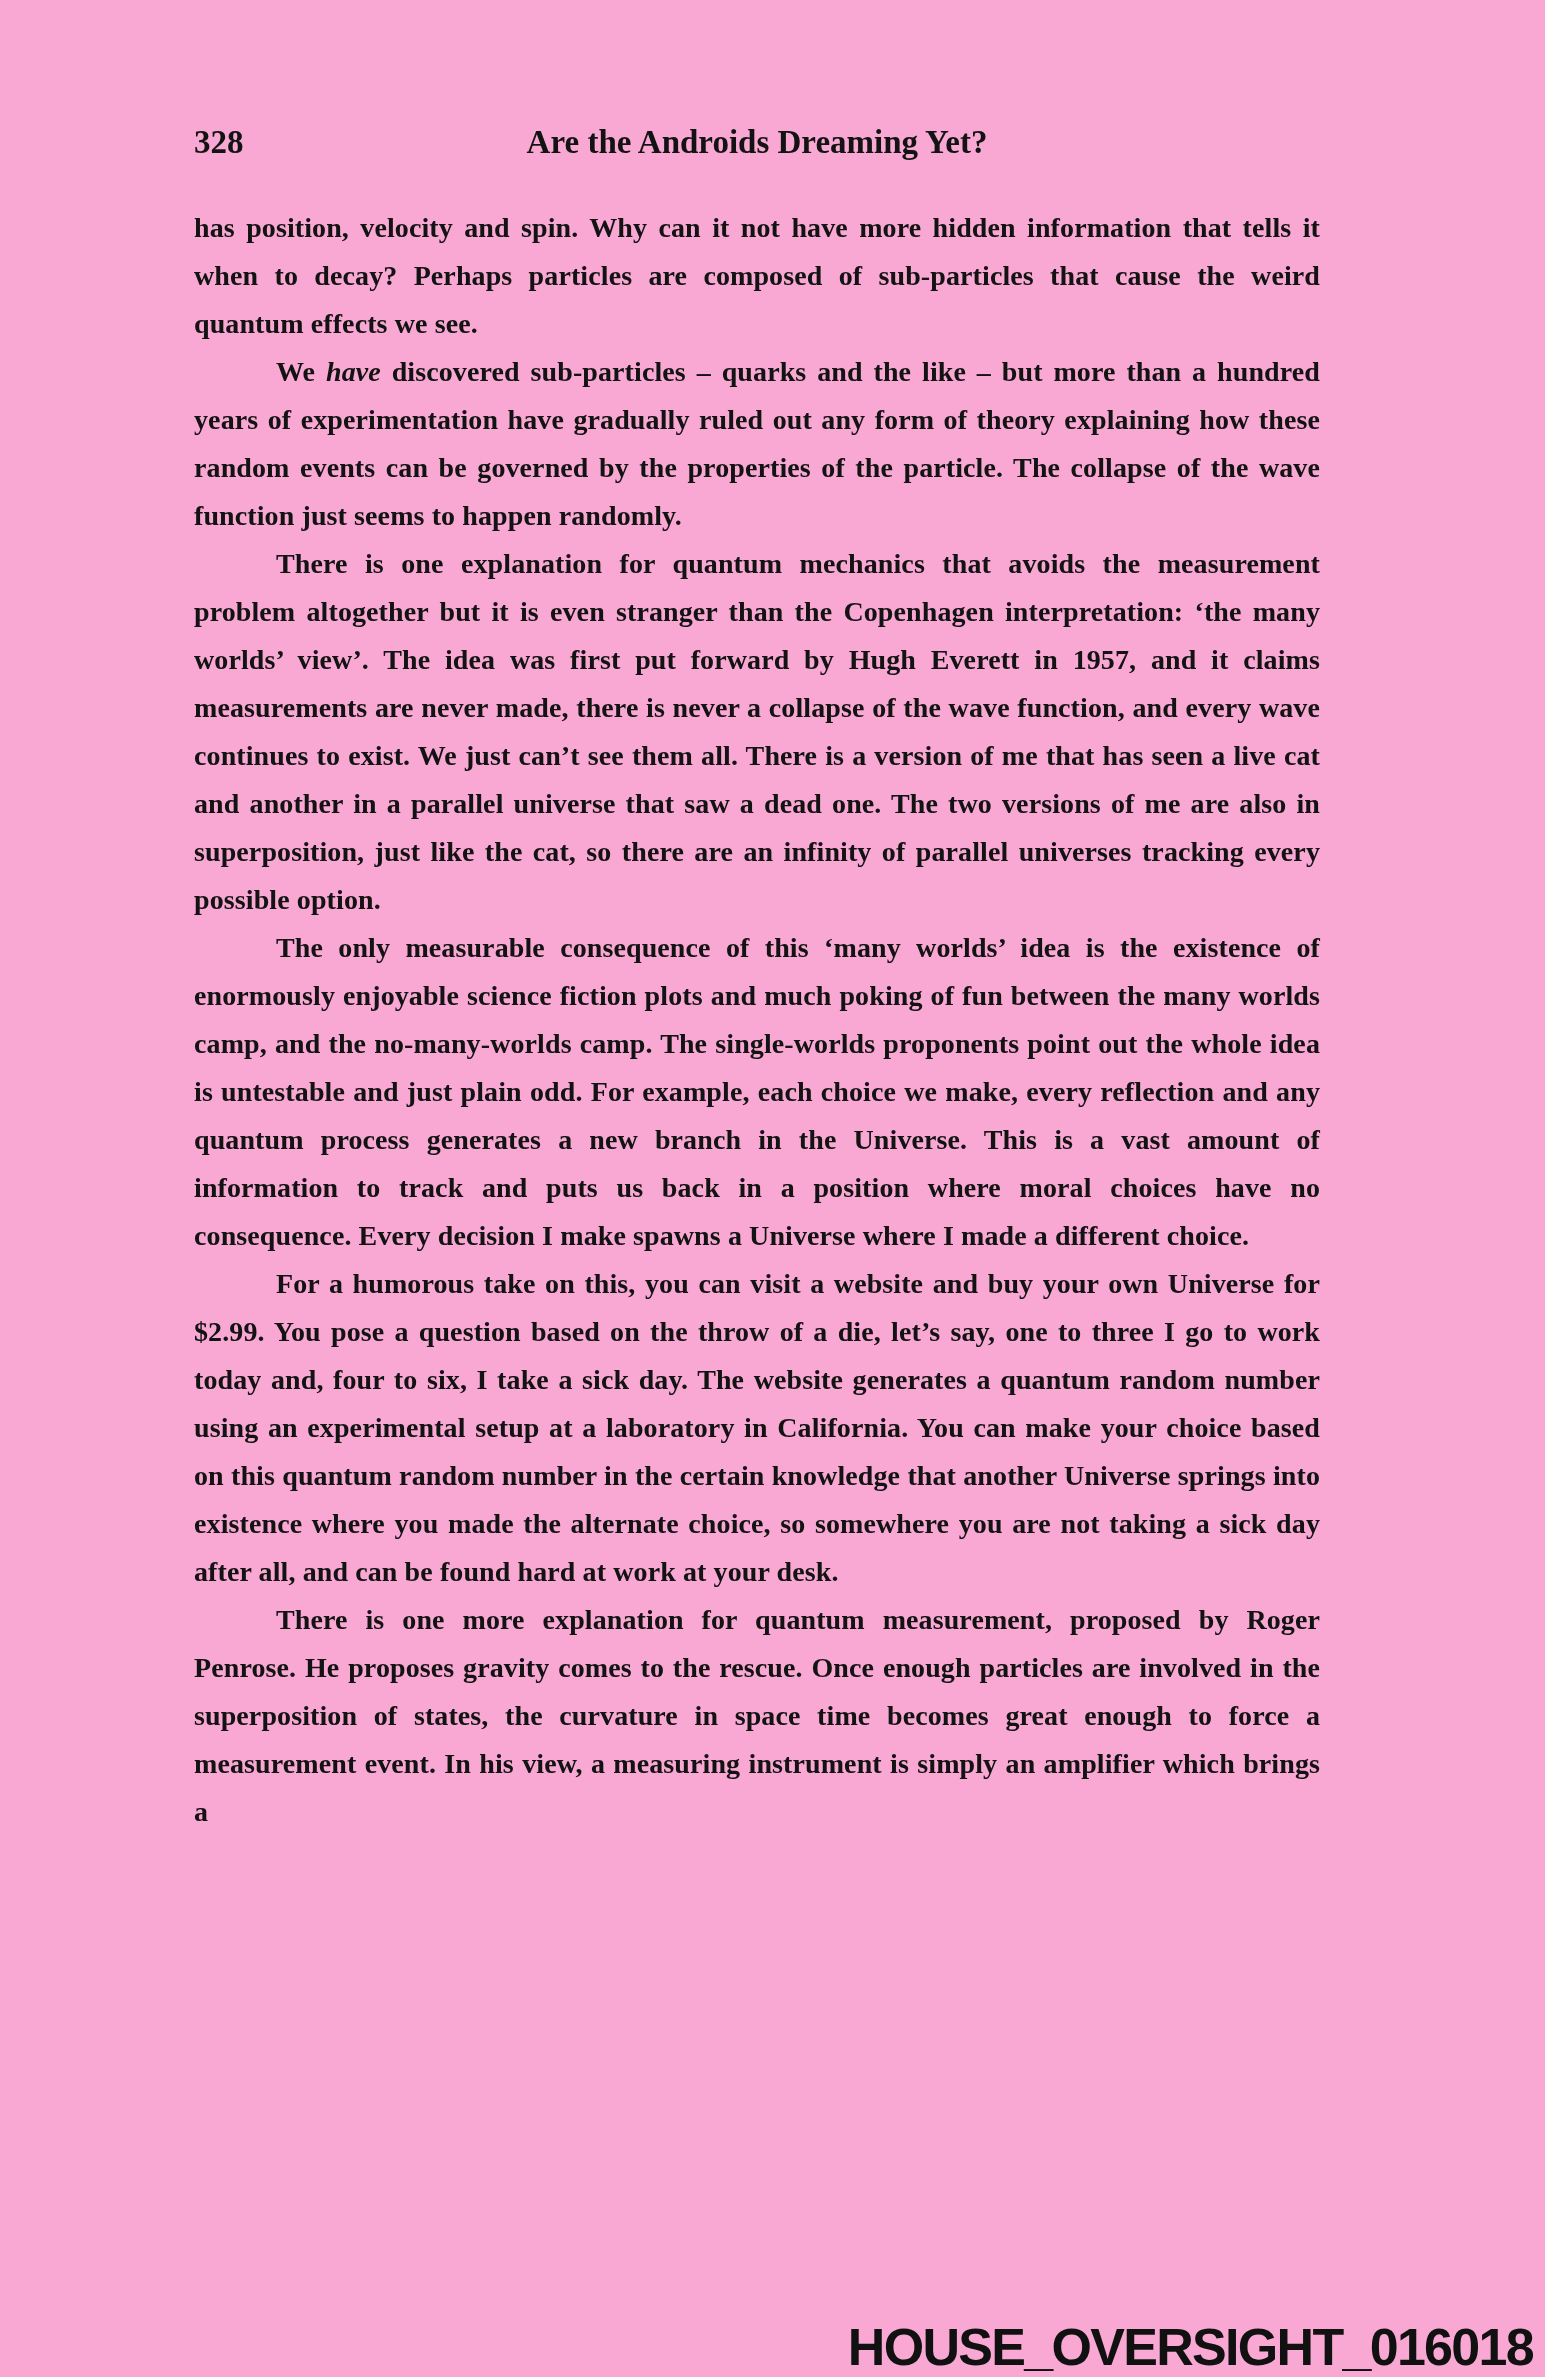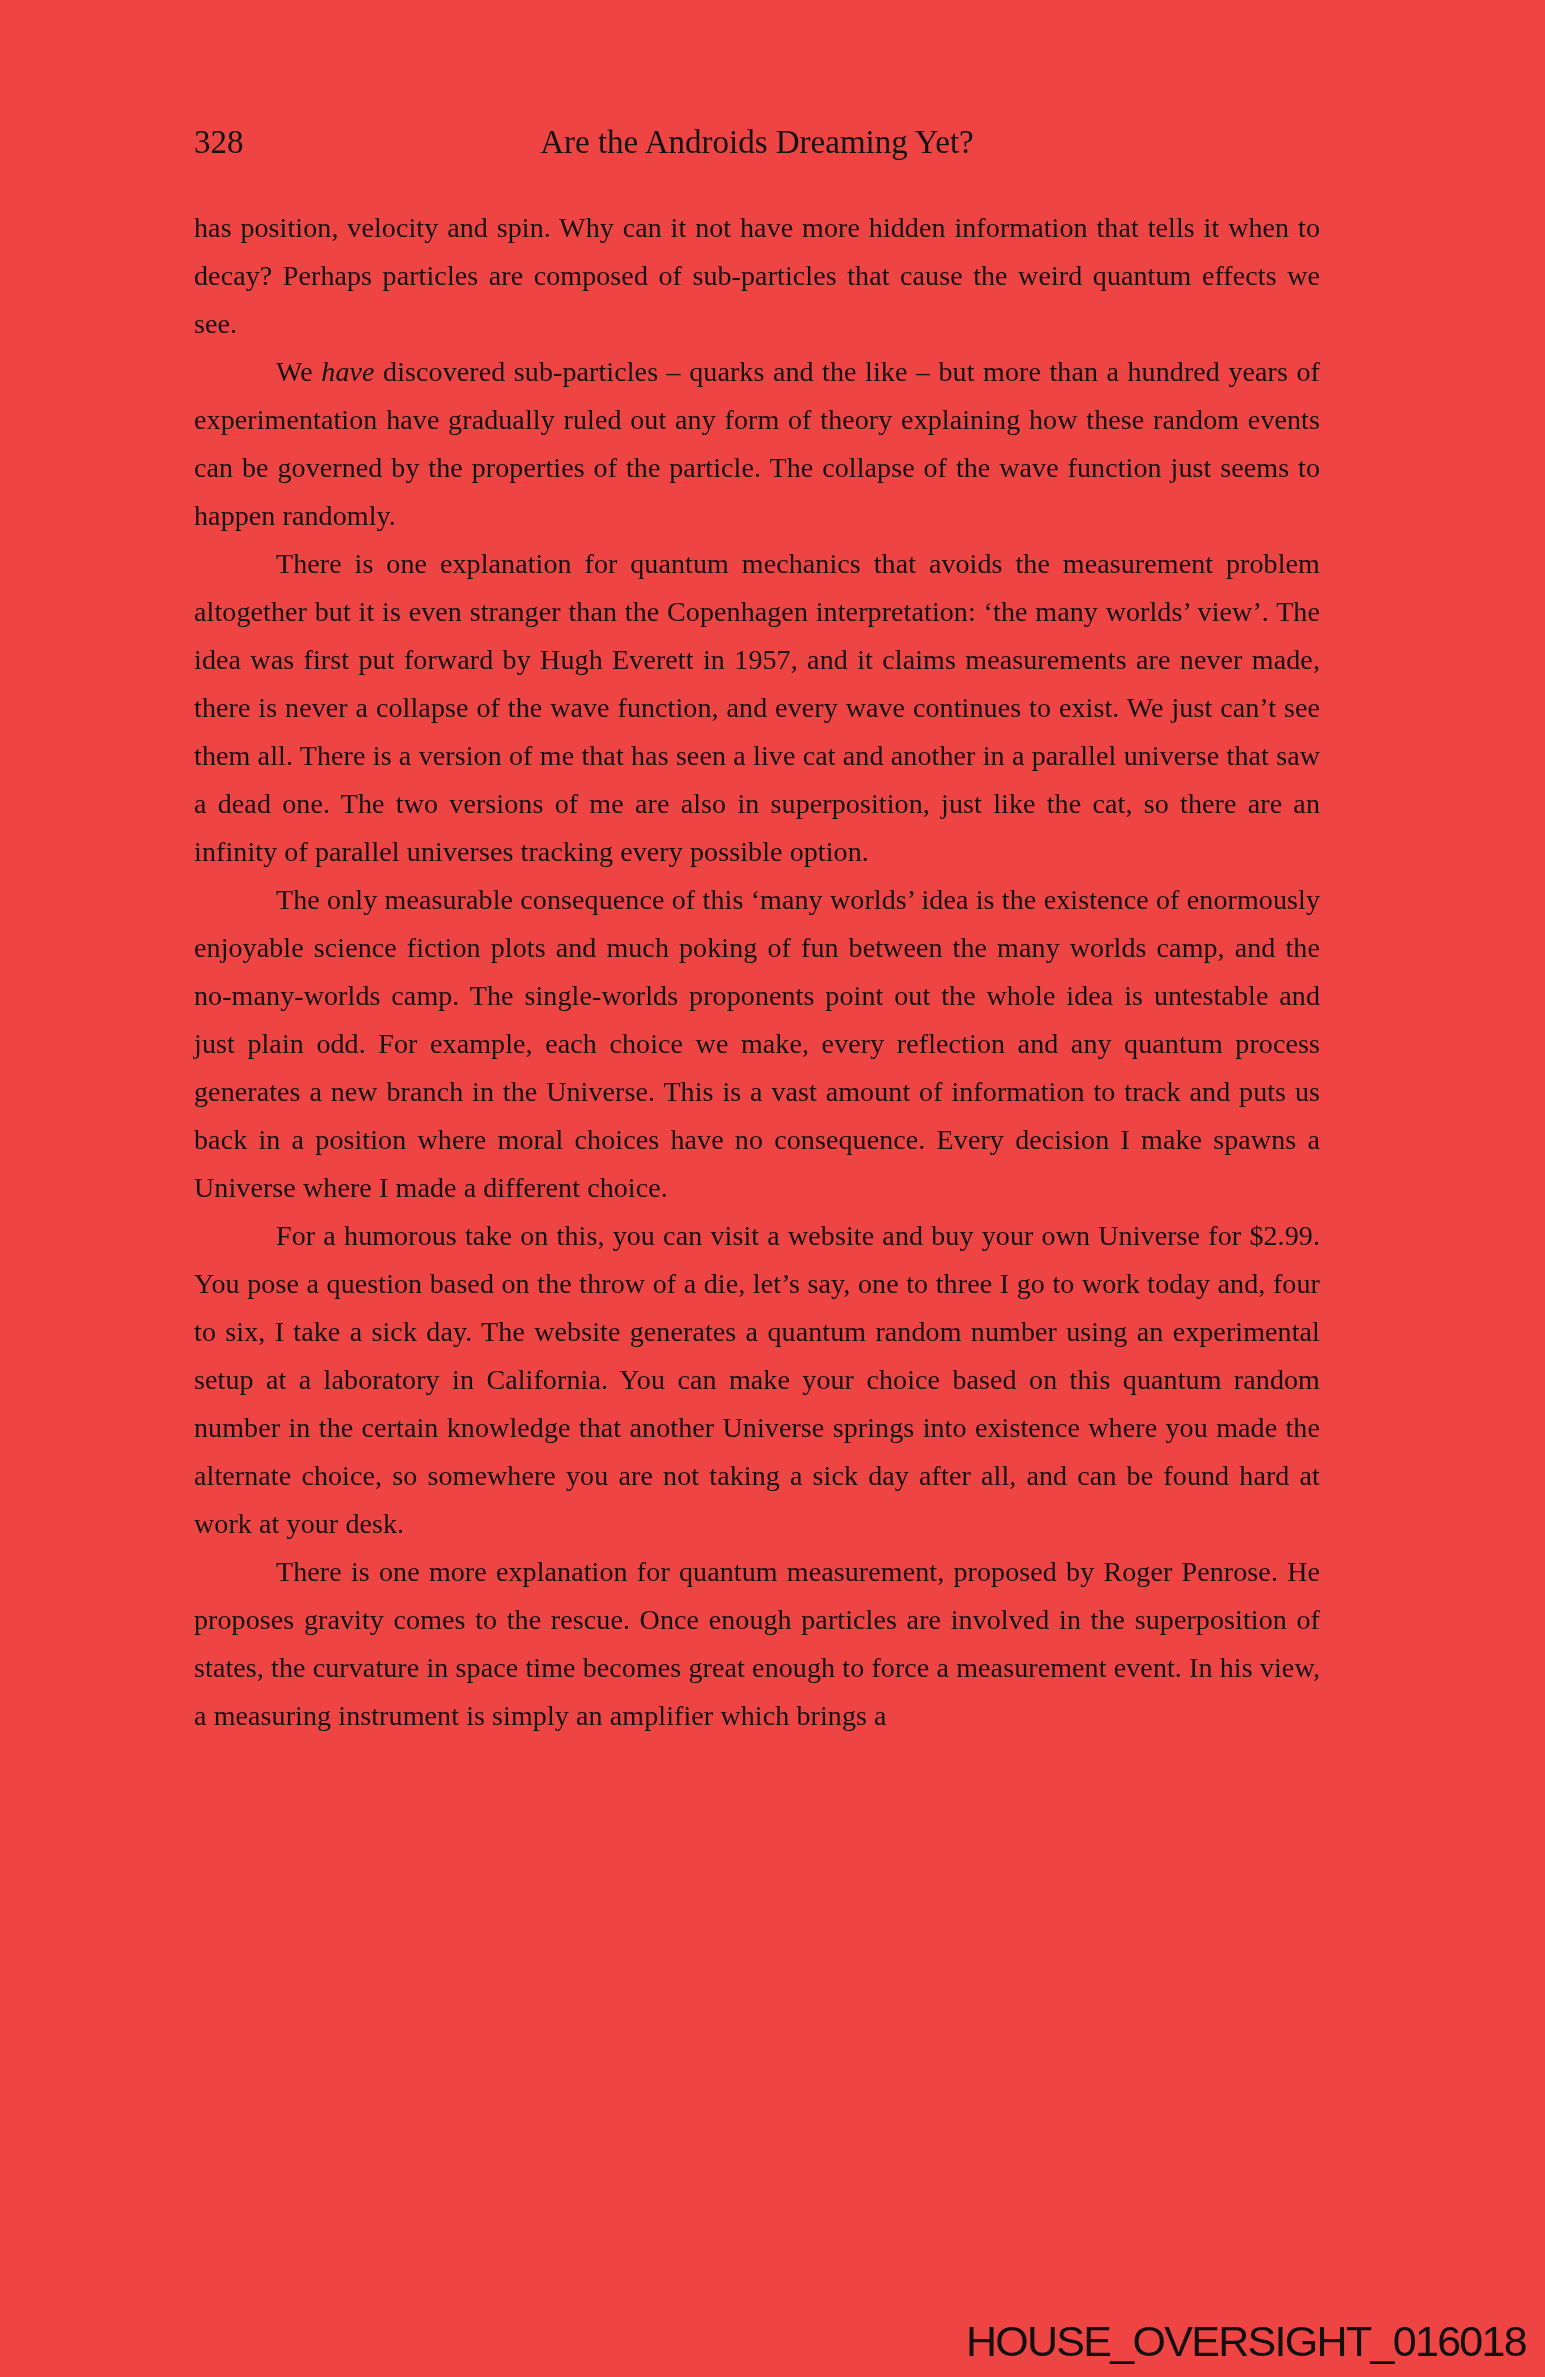--- a/index.html
+++ b/index.html
@@ -51,32 +51,32 @@
   }
   .page-body p.indent {
     text-indent: 82px;
   }
   .italic {
     font-style: italic;
   }
   .watermark {
     position: absolute;
     top: 2317px;
-    right: 19px;
+    right: 12px;
     font-family: "Liberation Sans", sans-serif;
-    font-size: 43px;
+    font-size: 52px;
     letter-spacing: -1.7px;
     color: #111111;
     white-space: nowrap;
   }
 </style>
 </head>
 <body>
 
-<div class="page" style="background: #ef4444; color: rgb(19, 19, 19);">
+<div class="page" style="background: #f9a8d4; color: rgb(19, 19, 19); font-weight: bold;">
 
   <div class="running-header">
     <span class="page-number">328</span>
     <span class="running-title">Are the Androids Dreaming Yet?</span>
   </div>
 
   <div class="page-body">
       <p class=""><span>has position, velocity and spin. Why can it not have more hidden information that tells it when to decay? Perhaps particles are composed of sub-particles that cause the weird quantum effects we see.</span></p>
       <p class="indent"><span>We </span><span class="italic">have</span><span> discovered sub-particles – quarks and the like – but more than a hundred years of experimentation have gradually ruled out any form of theory explaining how these random events can be governed by the properties of the particle. The collapse of the wave function just seems to happen randomly.</span></p>
       <p class="indent"><span>There is one explanation for quantum mechanics that avoids the measurement problem altogether but it is even stranger than the Copenhagen interpretation: ‘the many worlds’ view’. The idea was first put forward by Hugh Everett in 1957, and it claims measurements are never made, there is never a collapse of the wave function, and every wave continues to exist. We just can’t see them all. There is a version of me that has seen a live cat and another in a parallel universe that saw a dead one. The two versions of me are also in superposition, just like the cat, so there are an infinity of parallel universes tracking every possible option.</span></p>

